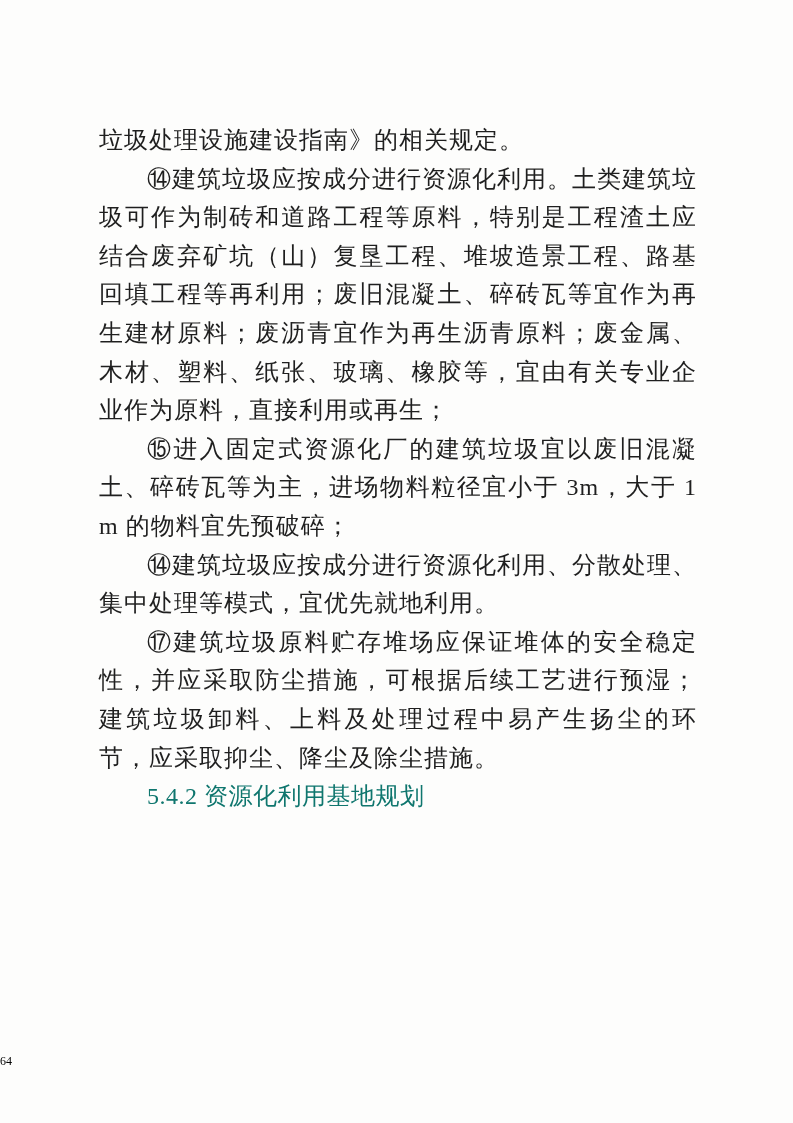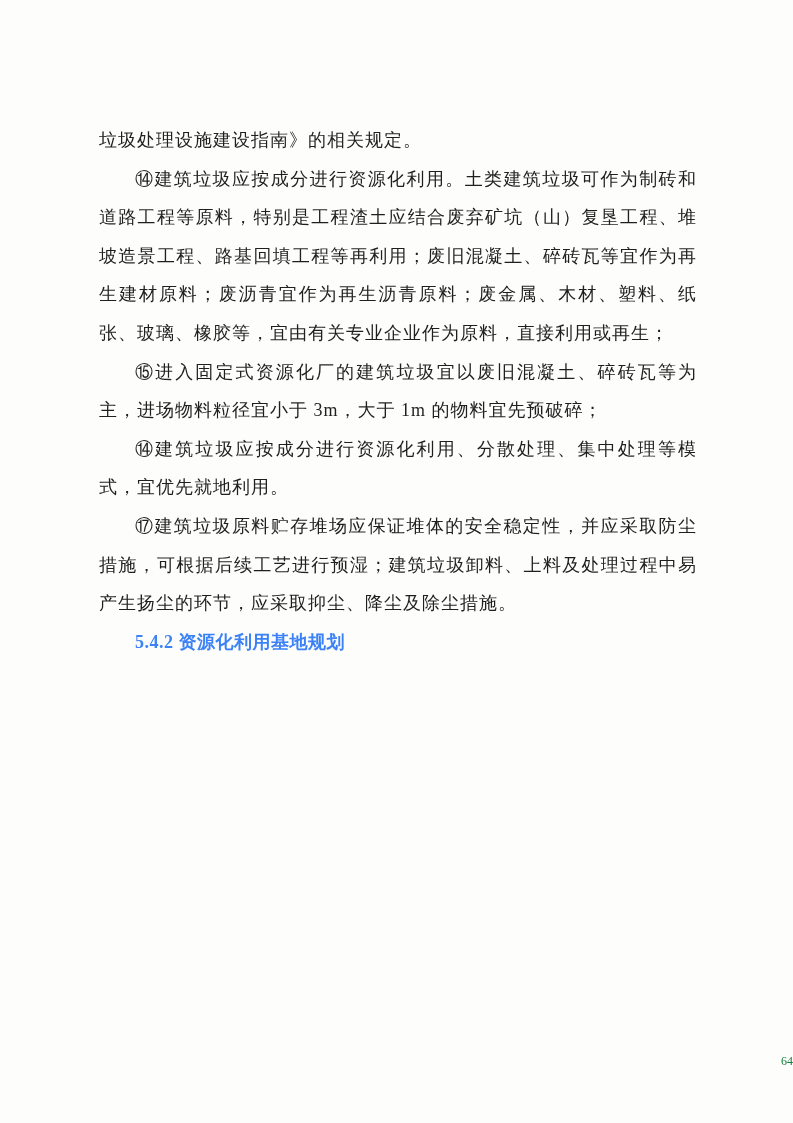--- a/index.html
+++ b/index.html
@@ -18,43 +18,43 @@
     overflow: hidden;
   }
   .content {
     position: absolute;
     top: 121px;
     left: 99px;
     width: 598px;
   }
   p.para {
     margin: 0;
-    font-size: 18px;
+    font-size: 24px;
     line-height: 38.6px;
     letter-spacing: 1px;
     text-align: justify;
     text-justify: inter-ideograph;
     word-break: break-all;
   }
   p.para.indent {
     text-indent: 2em;
   }
   p.para.heading {
-    font-weight: 700;
-    color: #3b82f6;
+    font-weight: 400;
+    color: #0f766e;
     letter-spacing: 0.5px;
   }
   .page-number {
     position: absolute;
     left: 0;
     right: 0;
     bottom: 54px;
-    text-align: right;
+    text-align: left;
     font-size: 12px;
-    color: #15803d;
+    color: #000000;
     font-family: "Liberation Serif", "DejaVu Serif", serif;
     margin-top: 36px;
   }
 </style>
 </head>
 <body>
 
 <div class="page">
   <div class="content">
       <p class="para">垃圾处理设施建设指南》的相关规定。</p>

